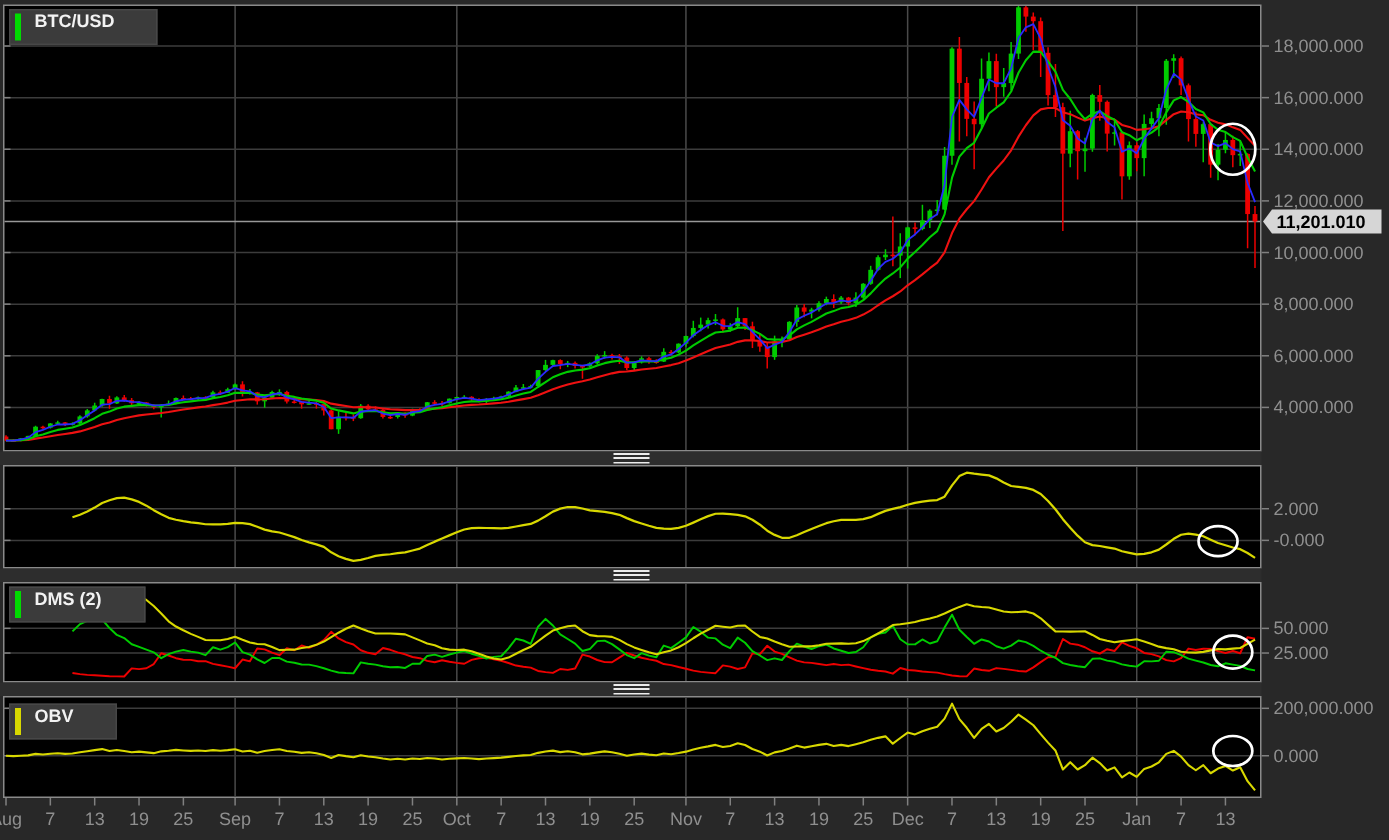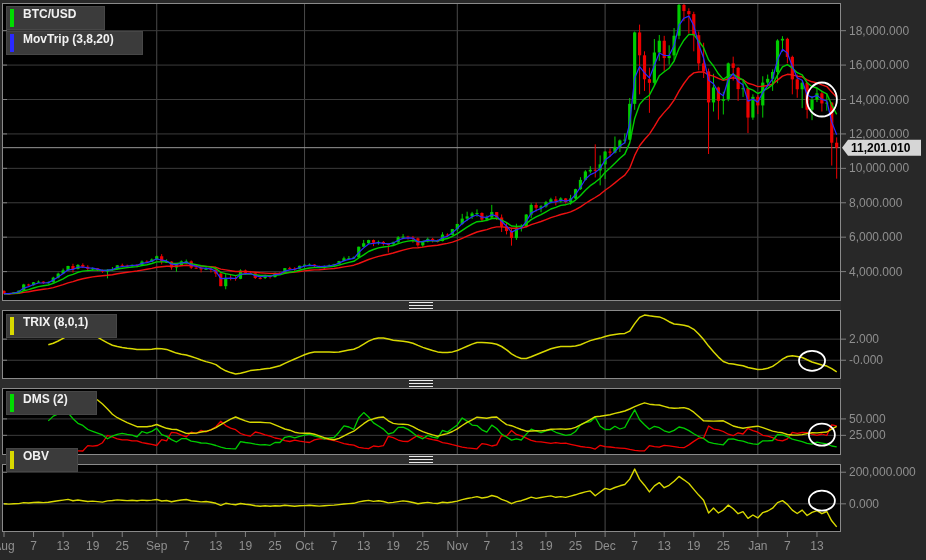--- a/index.html
+++ b/index.html
@@ -527,33 +527,25 @@
       <ellipse cx="821.882" cy="99.51162790697674" rx="15" ry="17" fill="none" stroke="#ffffff" stroke-width="1.8"></ellipse>
       <ellipse cx="812.0279999999999" cy="360.78099750185504" rx="13" ry="10" fill="none" stroke="#ffffff" stroke-width="1.8"></ellipse>
       <ellipse cx="821.882" cy="434.7002648232165" rx="13" ry="11" fill="none" stroke="#ffffff" stroke-width="1.8"></ellipse>
       <ellipse cx="821.882" cy="500.6716658438389" rx="13" ry="10" fill="none" stroke="#ffffff" stroke-width="1.8"></ellipse>
     </svg>
 
   <div class="legend" style="left:6px;top:6px">
     <span class="bar" style="background: rgb(0, 220, 0);"></span>
     <span class="lab">BTC/USD</span>
   </div>
-  <div class="legend" style="left:6px;top:31px">
-    <span class="bar" style="background: rgb(42, 42, 255);"></span>
-    <span class="lab">MovTrip (3,8,20)</span>
-  </div>
-  <div class="legend" style="left:6px;top:314px">
-    <span class="bar" style="background: rgb(216, 216, 0);"></span>
-    <span class="lab">TRIX (8,0,1)</span>
-  </div>
   <div class="legend" style="left:6px;top:391px">
     <span class="bar" style="background: rgb(0, 220, 0);"></span>
     <span class="lab">DMS (2)</span>
   </div>
-  <div class="legend" style="left:6px;top:448px">
+  <div class="legend" style="left:6px;top:469px">
     <span class="bar" style="background: rgb(216, 216, 0);"></span>
     <span class="lab">OBV</span>
   </div>
 
   <div class="splitter" style="top:301px">
     <div class="grip"></div>
   </div>
   <div class="splitter" style="top:379px">
     <div class="grip"></div>
   </div>

